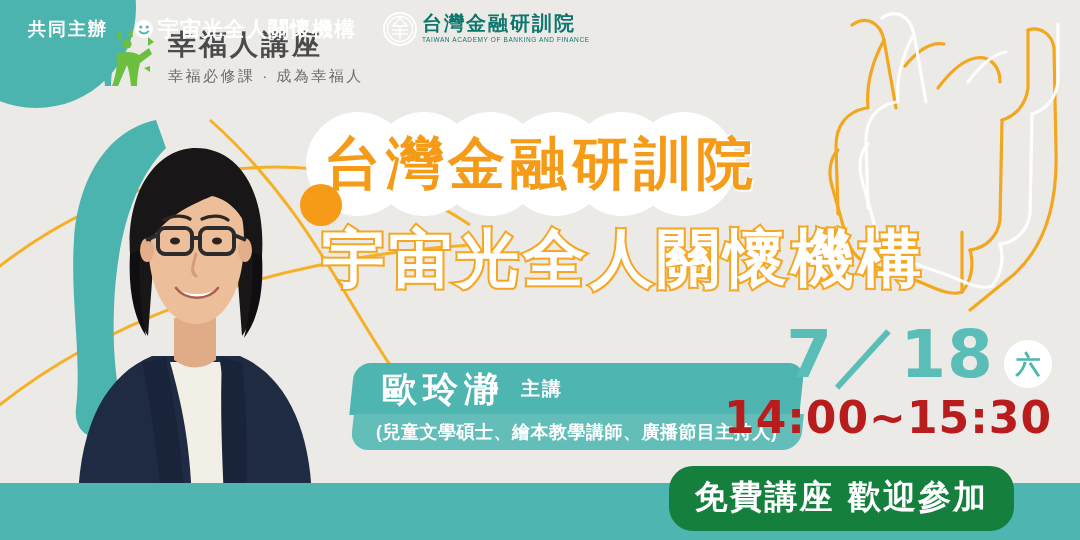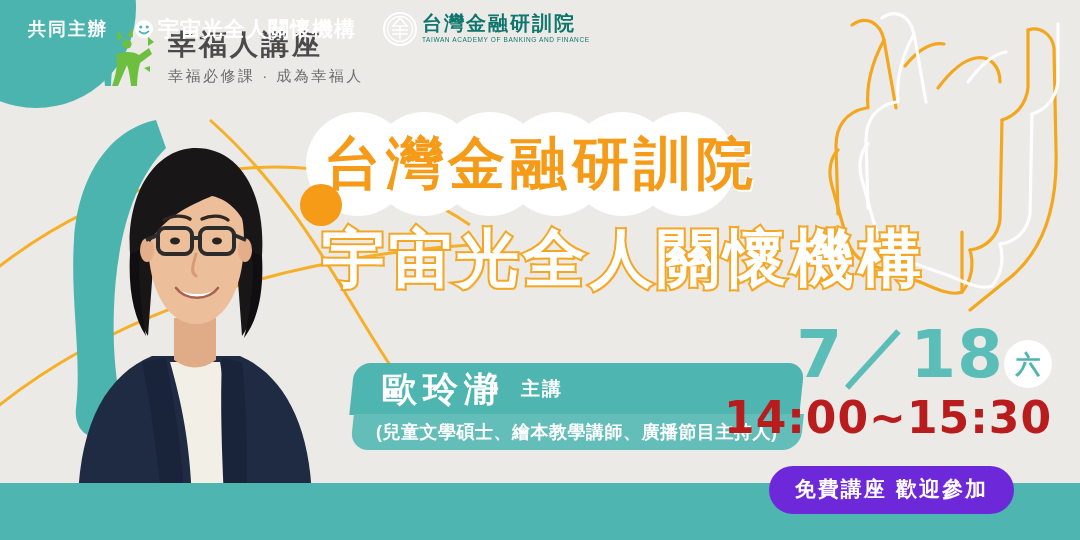--- a/index.html
+++ b/index.html
@@ -52,32 +52,32 @@
     font-family:"DejaVu Sans","Liberation Sans",sans-serif;}
   .name-role{font-size:19px;font-weight:700;letter-spacing:2px;}
   .name-bottom{background:#63bdb8;color:#fff;height:36px;border-radius:0 0 18px 18px;
     padding:0 24px;display:flex;align-items:center;justify-content:center;
     font-size:18px;font-weight:700;letter-spacing:.5px;margin-top:-1px;
     transform:skewX(-6deg);}
   .name-bottom > *{transform:skewX(6deg);}
 
   
   .date-block{position:absolute;right:28px;top:322px;text-align:right;color:#5bbdb8;}
-  .date-row{display:flex;align-items:center;justify-content:flex-end;}
+  .date-row{display:flex;align-items:center;justify-content:flex-end;gap:10px;}
   .date-big{font-size:66px;font-weight:700;line-height:.95;letter-spacing:1px;
     font-family:"DejaVu Sans","Liberation Sans",sans-serif;}
   .weekday{width:48px;height:48px;border-radius:50%;background:#fff;color:#4fb5b0;
     display:flex;align-items:center;justify-content:center;font-size:25px;font-weight:700;
     margin-top:18px;}
   .time{margin-top:4px;font-size:44px;font-weight:700;letter-spacing:1px;color:#b91c1c;
     font-family:"DejaVu Sans","Liberation Sans",sans-serif;}
 
   
-  .free-badge{position:absolute;right:66px;top:466px;background:#6d28d9;color:#fff;
-    border-radius:24px;padding:9px 26px 11px;font-size:21px;font-weight:700;letter-spacing:2px;
+  .free-badge{position:absolute;right:66px;top:466px;background:#15803d;color:#fff;
+    border-radius:24px;padding:9px 26px 11px;font-size:33px;font-weight:700;letter-spacing:2px;
     font-family:"DejaVu Sans","Liberation Sans",sans-serif;z-index:6;}
 
   
   .footer{position:absolute;left:0;bottom:0;width:1080px;height:57px;background:#4fb5b0;z-index:4;}
   .footer-inner{position:absolute;left:28px;top:0;height:57px;display:flex;align-items:center;gap:26px;z-index:5;}
   .foot-label{color:#fff;font-size:18px;font-weight:700;letter-spacing:2px;}
   .org{display:flex;align-items:center;gap:4px;color:#fff;}
   .org-name{font-size:21px;font-weight:700;letter-spacing:1px;
     font-family:"DejaVu Serif","Liberation Serif",serif;}
   .org2{display:flex;align-items:center;gap:4px;color:#0f766e;}

